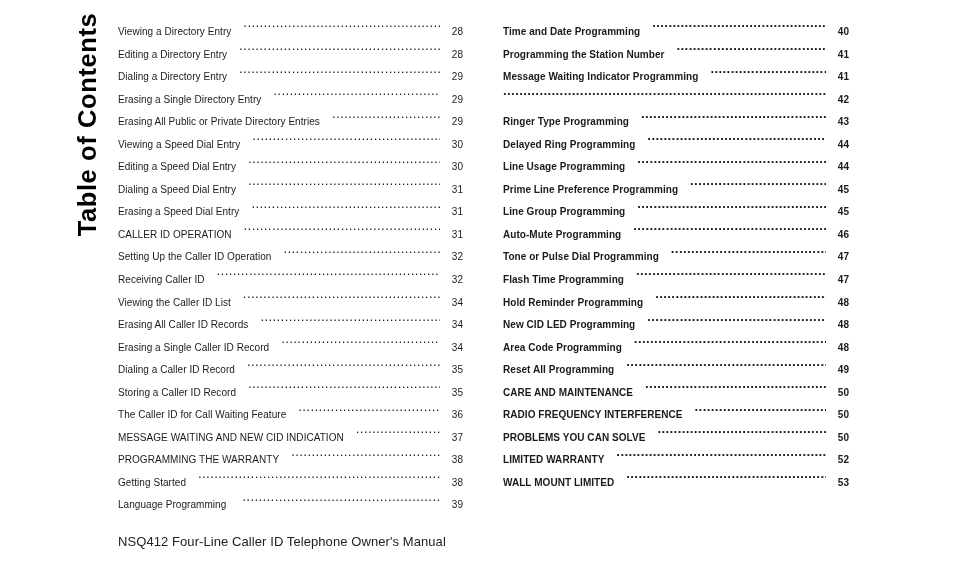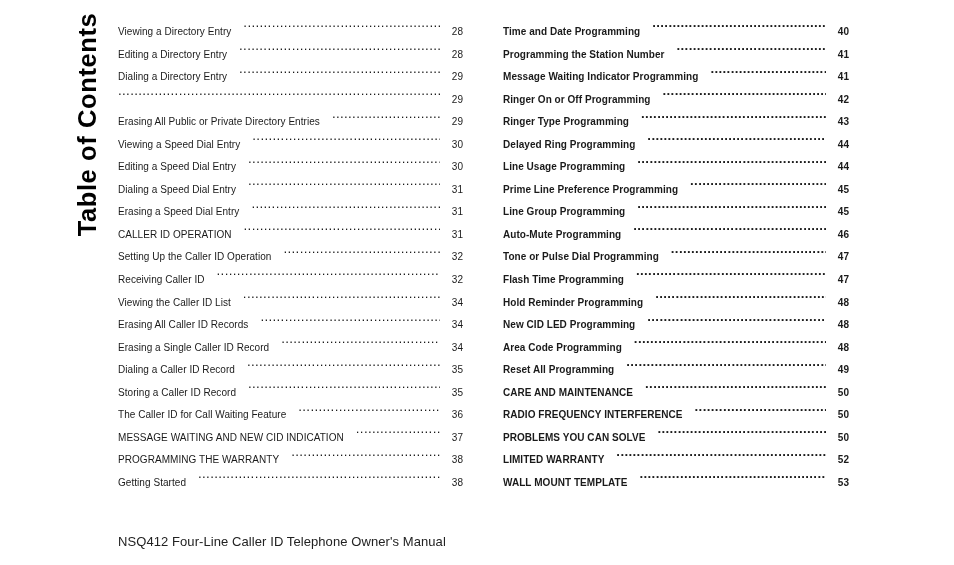--- a/index.html
+++ b/index.html
@@ -116,20 +116,21 @@
       <span class="title">Editing a Directory Entry</span>
       <span class="leader"></span>
       <span class="page">28</span>
     </div>
     <div class="toc-entry">
       <span class="title">Dialing a Directory Entry</span>
       <span class="leader"></span>
       <span class="page">29</span>
     </div>
     <div class="toc-entry">
+      <span class="title">Erasing a Single Directory Entry</span>
       <span class="leader"></span>
       <span class="page">29</span>
     </div>
     <div class="toc-entry">
       <span class="title">Erasing All Public or Private Directory Entries</span>
       <span class="leader"></span>
       <span class="page">29</span>
     </div>
     <div class="toc-entry">
       <span class="title">Viewing a Speed Dial Entry</span>
@@ -204,40 +205,44 @@
     <div class="toc-entry">
       <span class="title">PROGRAMMING THE WARRANTY</span>
       <span class="leader"></span>
       <span class="page">38</span>
     </div>
     <div class="toc-entry">
       <span class="title">Getting Started</span>
       <span class="leader"></span>
       <span class="page">38</span>
     </div>
+    <div class="toc-entry gap">
+      <span class="title">Language Programming</span>
+      <span class="leader"></span>
+      <span class="page">39</span>
+    </div>
   </div>
 
 <div class="toc-col right" id="toc-right">
     <div class="toc-entry">
       <span class="title">Time and Date Programming</span>
       <span class="leader"></span>
       <span class="page">40</span>
     </div>
     <div class="toc-entry">
       <span class="title">Programming the Station Number</span>
       <span class="leader"></span>
       <span class="page">41</span>
     </div>
     <div class="toc-entry">
       <span class="title">Message Waiting Indicator Programming</span>
       <span class="leader"></span>
       <span class="page">41</span>
     </div>
     <div class="toc-entry">
-      <span class="title">Ringer On or Off Programming</span>
       <span class="leader"></span>
       <span class="page">42</span>
     </div>
     <div class="toc-entry">
       <span class="title">Ringer Type Programming</span>
       <span class="leader"></span>
       <span class="page">43</span>
     </div>
     <div class="toc-entry">
       <span class="title">Delayed Ring Programming</span>
@@ -308,19 +313,19 @@
       <span class="title">PROBLEMS YOU CAN SOLVE</span>
       <span class="leader"></span>
       <span class="page">50</span>
     </div>
     <div class="toc-entry">
       <span class="title">LIMITED WARRANTY</span>
       <span class="leader"></span>
       <span class="page">52</span>
     </div>
     <div class="toc-entry">
-      <span class="title">WALL MOUNT TEMPLATE</span>
+      <span class="title">WALL MOUNT LIMITED</span>
       <span class="leader"></span>
       <span class="page">53</span>
     </div>
   </div>
 
 <div class="footer">NSQ412 Four-Line Caller ID Telephone Owner's Manual</div>
 
 </body></html>

